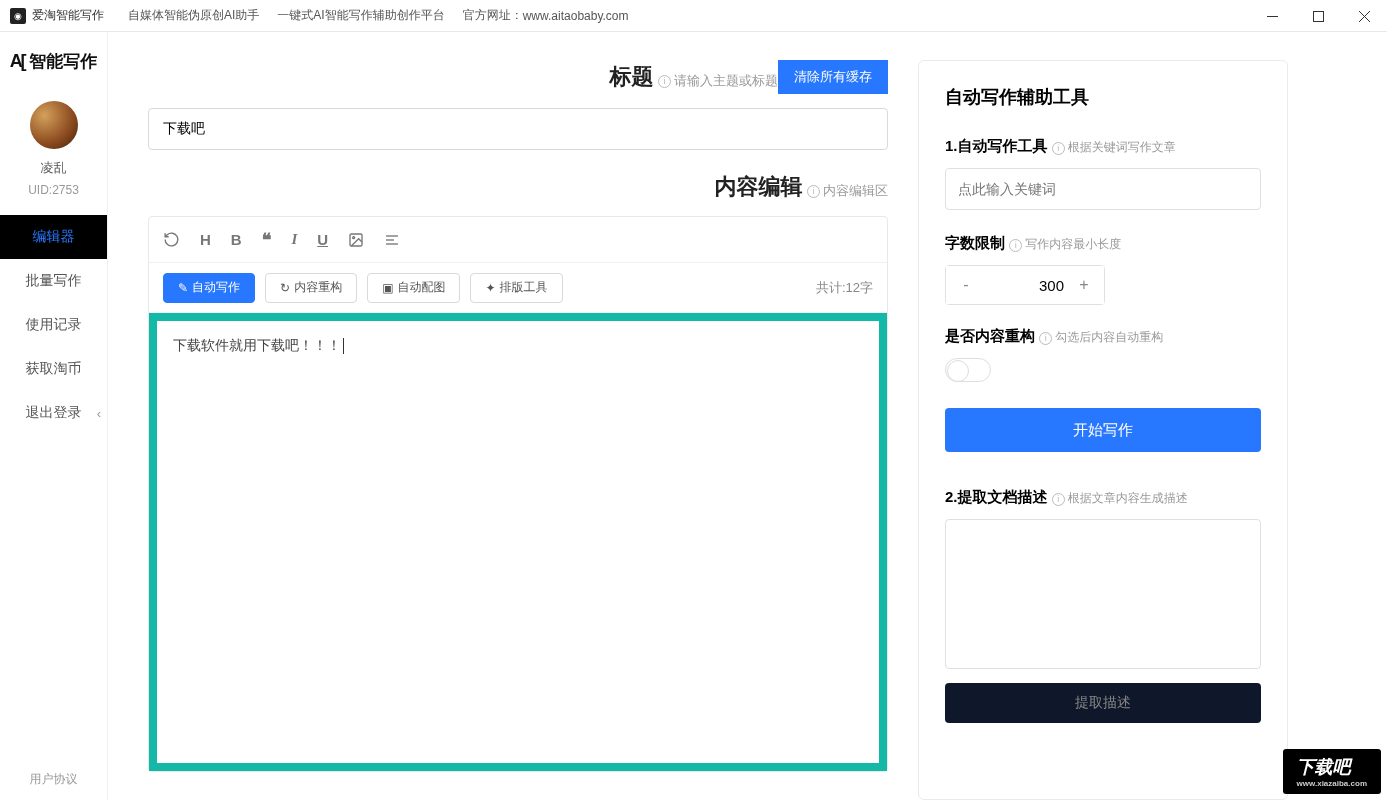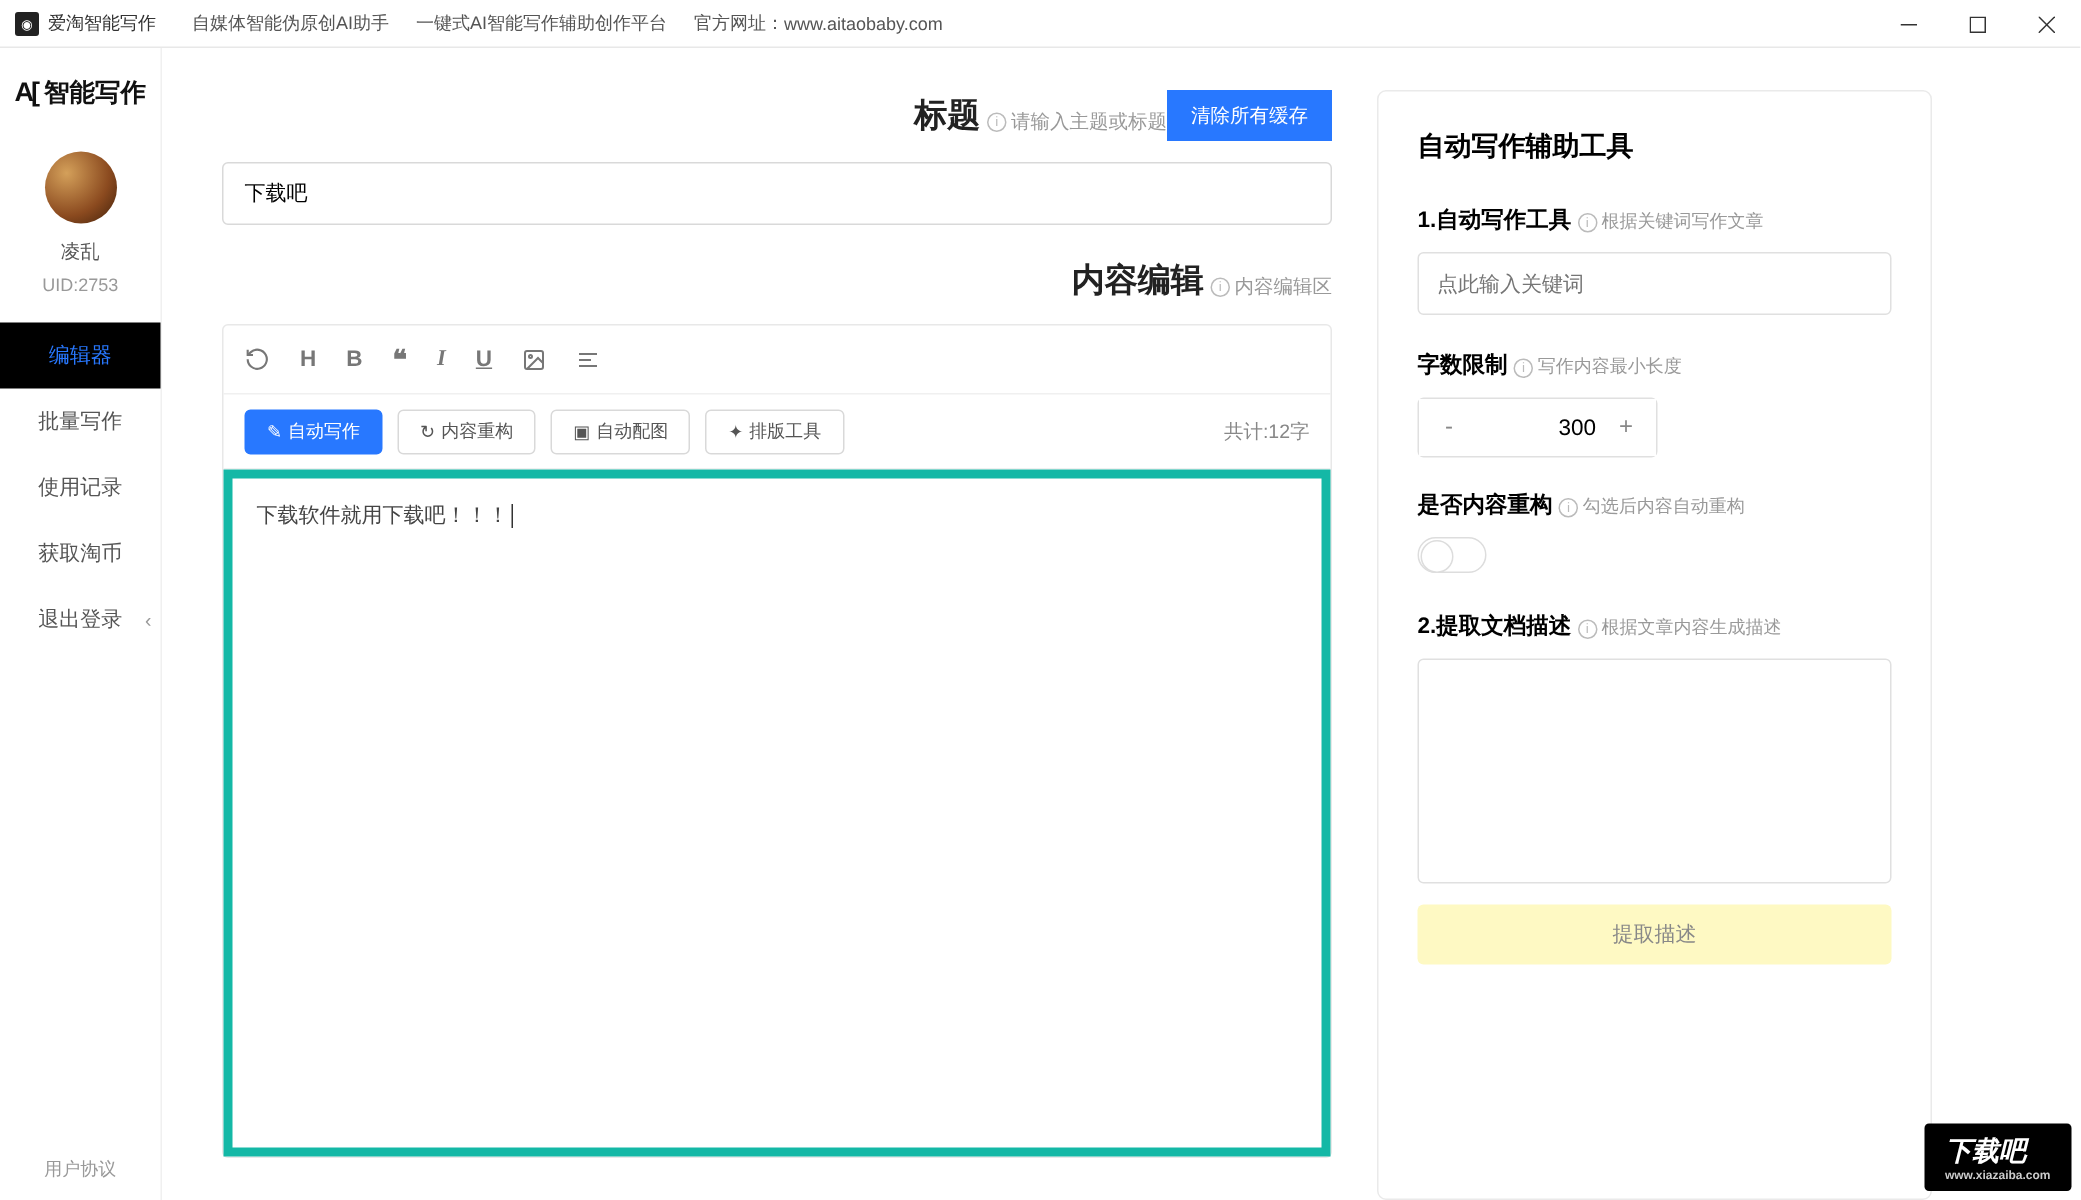--- a/index.html
+++ b/index.html
@@ -33,34 +33,34 @@
 .hint-icon{display:inline-flex;width:13px;height:13px;border:1px solid #bbb;border-radius:50%;font-size:9px;align-items:center;justify-content:center;color:#bbb;margin-right:3px}
 .btn-primary{background:#2878ff;color:#ffffff;border:none;padding:8px 16px;border-radius:0;font-size:13px;cursor:pointer}
 .title-input{width:100%;height:42px;border:1px solid #d9d9d9;border-radius:4px;padding:0 14px;font-size:14px;margin-bottom:22px}
 .editor-card{border:1px solid #e8e8e8;border-radius:4px}
 .toolbar{height:46px;display:flex;align-items:center;padding:0 14px;border-bottom:1px solid #f0f0f0;gap:20px}
 .tb-icon{color:#777;cursor:pointer;font-size:15px;font-weight:600;display:flex;align-items:center}
 .action-row{height:50px;display:flex;align-items:center;padding:0 14px;gap:10px;border-bottom:1px solid #f0f0f0}
 .action-btn{height:30px;padding:0 14px;border:1px solid #d9d9d9;border-radius:4px;background:#fff;font-size:12px;color:#555;cursor:pointer;display:inline-flex;align-items:center;gap:4px}
 .action-btn.primary{background:#2878ff;color:#fff;border-color:#2878ff}
 .word-count{margin-left:auto;font-size:13px;color:#888}
-.editor-body{height:458px;border:6px solid #14b8a6;padding:16px;font-size:14px;color:#444;position:relative}
+.editor-body{height:458px;border:8px solid #14b8a6;padding:16px;font-size:14px;color:#444;position:relative}
 .cursor-line{display:inline-block;width:1px;height:16px;background:#333;vertical-align:middle;margin-left:2px}
 .tools-title{font-size:18px;font-weight:700;margin-bottom:28px}
 .tool-sec-title{font-size:15px;font-weight:700;margin-bottom:12px}
 .tool-hint{font-size:12px;color:#999;font-weight:400}
 .keyword-input{width:100%;height:42px;border:1px solid #e0e0e0;border-radius:4px;padding:0 12px;font-size:14px;margin-bottom:24px}
 .stepper{display:flex;align-items:center;border:1px solid #e0e0e0;border-radius:4px;width:160px;height:40px;margin-bottom:22px}
 .stepper button{width:40px;height:100%;border:none;background:#fff;font-size:16px;color:#888;cursor:pointer}
 .stepper .val{flex:1;text-align:right;font-size:15px}
 .toggle{width:46px;height:24px;border-radius:12px;border:1px solid #ddd;background:#fff;position:relative;margin-bottom:26px;cursor:pointer}
 .toggle::after{content:"";position:absolute;width:20px;height:20px;border-radius:50%;background:#fff;border:1px solid #ddd;left:1px;top:1px}
 .btn-wide{width:100%;height:44px;background:#2878ff;color:#fff;border:none;border-radius:4px;font-size:15px;cursor:pointer;margin-bottom:36px}
 .desc-box{width:100%;height:150px;border:1px solid #e0e0e0;border-radius:4px;margin-bottom:14px}
-.btn-gray{width:100%;height:40px;background:#fef9c3;color:#888;border:none;border-radius:4px;font-size:14px}
+.btn-gray{width:100%;height:40px;background:#0f172a;color:#888;border:none;border-radius:4px;font-size:14px}
 .watermark{position:absolute;right:6px;bottom:6px;background:#000;color:#fff;font-size:18px;font-weight:700;padding:6px 14px;border-radius:3px;font-style:italic}
 .watermark .sub{font-size:8px;display:block;font-style:normal;text-align:right;color:#ccc}
 </style>
 </head>
 <body>
 
 <div class="titlebar">
   <div class="app-icon">◉</div>
   <span class="app-name">爱淘智能写作</span>
   <span class="slogan">自媒体智能伪原创AI助手</span>
@@ -182,20 +182,21 @@
       <div class="tool-sec-title"><span>1.自动写作工具</span> <span class="tool-hint"><span class="hint-icon">i</span><span>根据关键词写作文章</span></span></div>
       <input class="keyword-input" placeholder="点此输入关键词" style="">
       <div class="tool-sec-title"><span>字数限制</span> <span class="tool-hint"><span class="hint-icon">i</span><span>写作内容最小长度</span></span></div>
       <div class="stepper">
         <button>-</button>
         <div class="val">300</div>
         <button>+</button>
       </div>
       <div class="tool-sec-title"><span>是否内容重构</span> <span class="tool-hint"><span class="hint-icon">i</span><span>勾选后内容自动重构</span></span></div>
       <div class="toggle"></div>
+      <button class="btn-wide">开始写作</button>
       <div class="tool-sec-title"><span>2.提取文档描述</span> <span class="tool-hint"><span class="hint-icon">i</span><span>根据文章内容生成描述</span></span></div>
       <div class="desc-box"></div>
       <button class="btn-gray">提取描述</button>
     </div>
   </div>
 </div>
 
 <div class="watermark">
   <span>下载吧</span>
   <span class="sub">www.xiazaiba.com</span>

